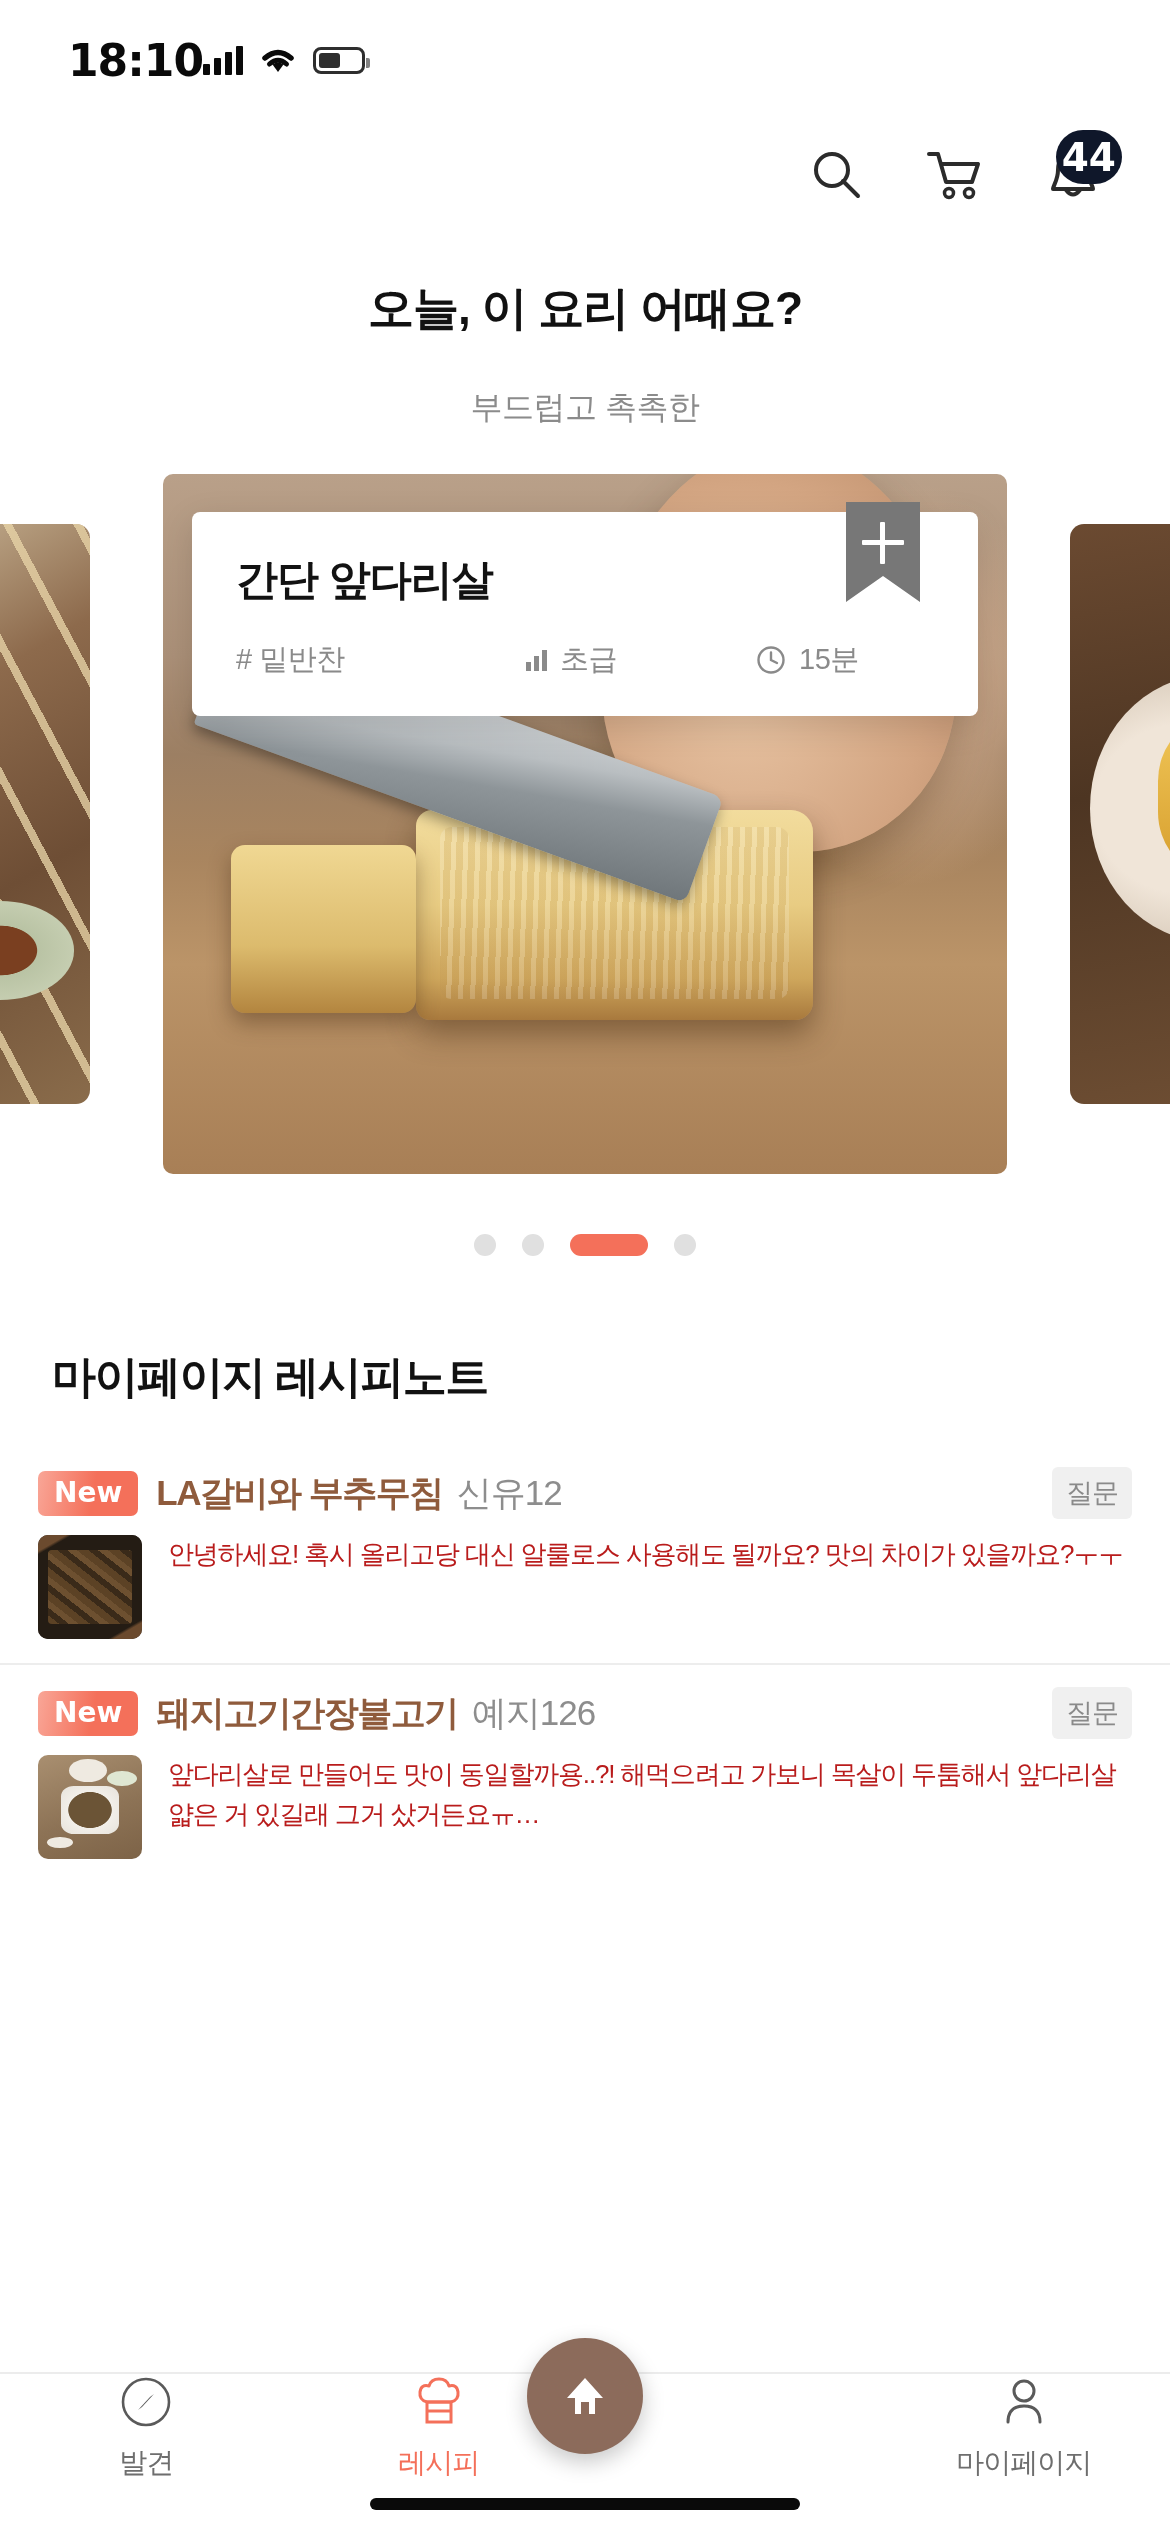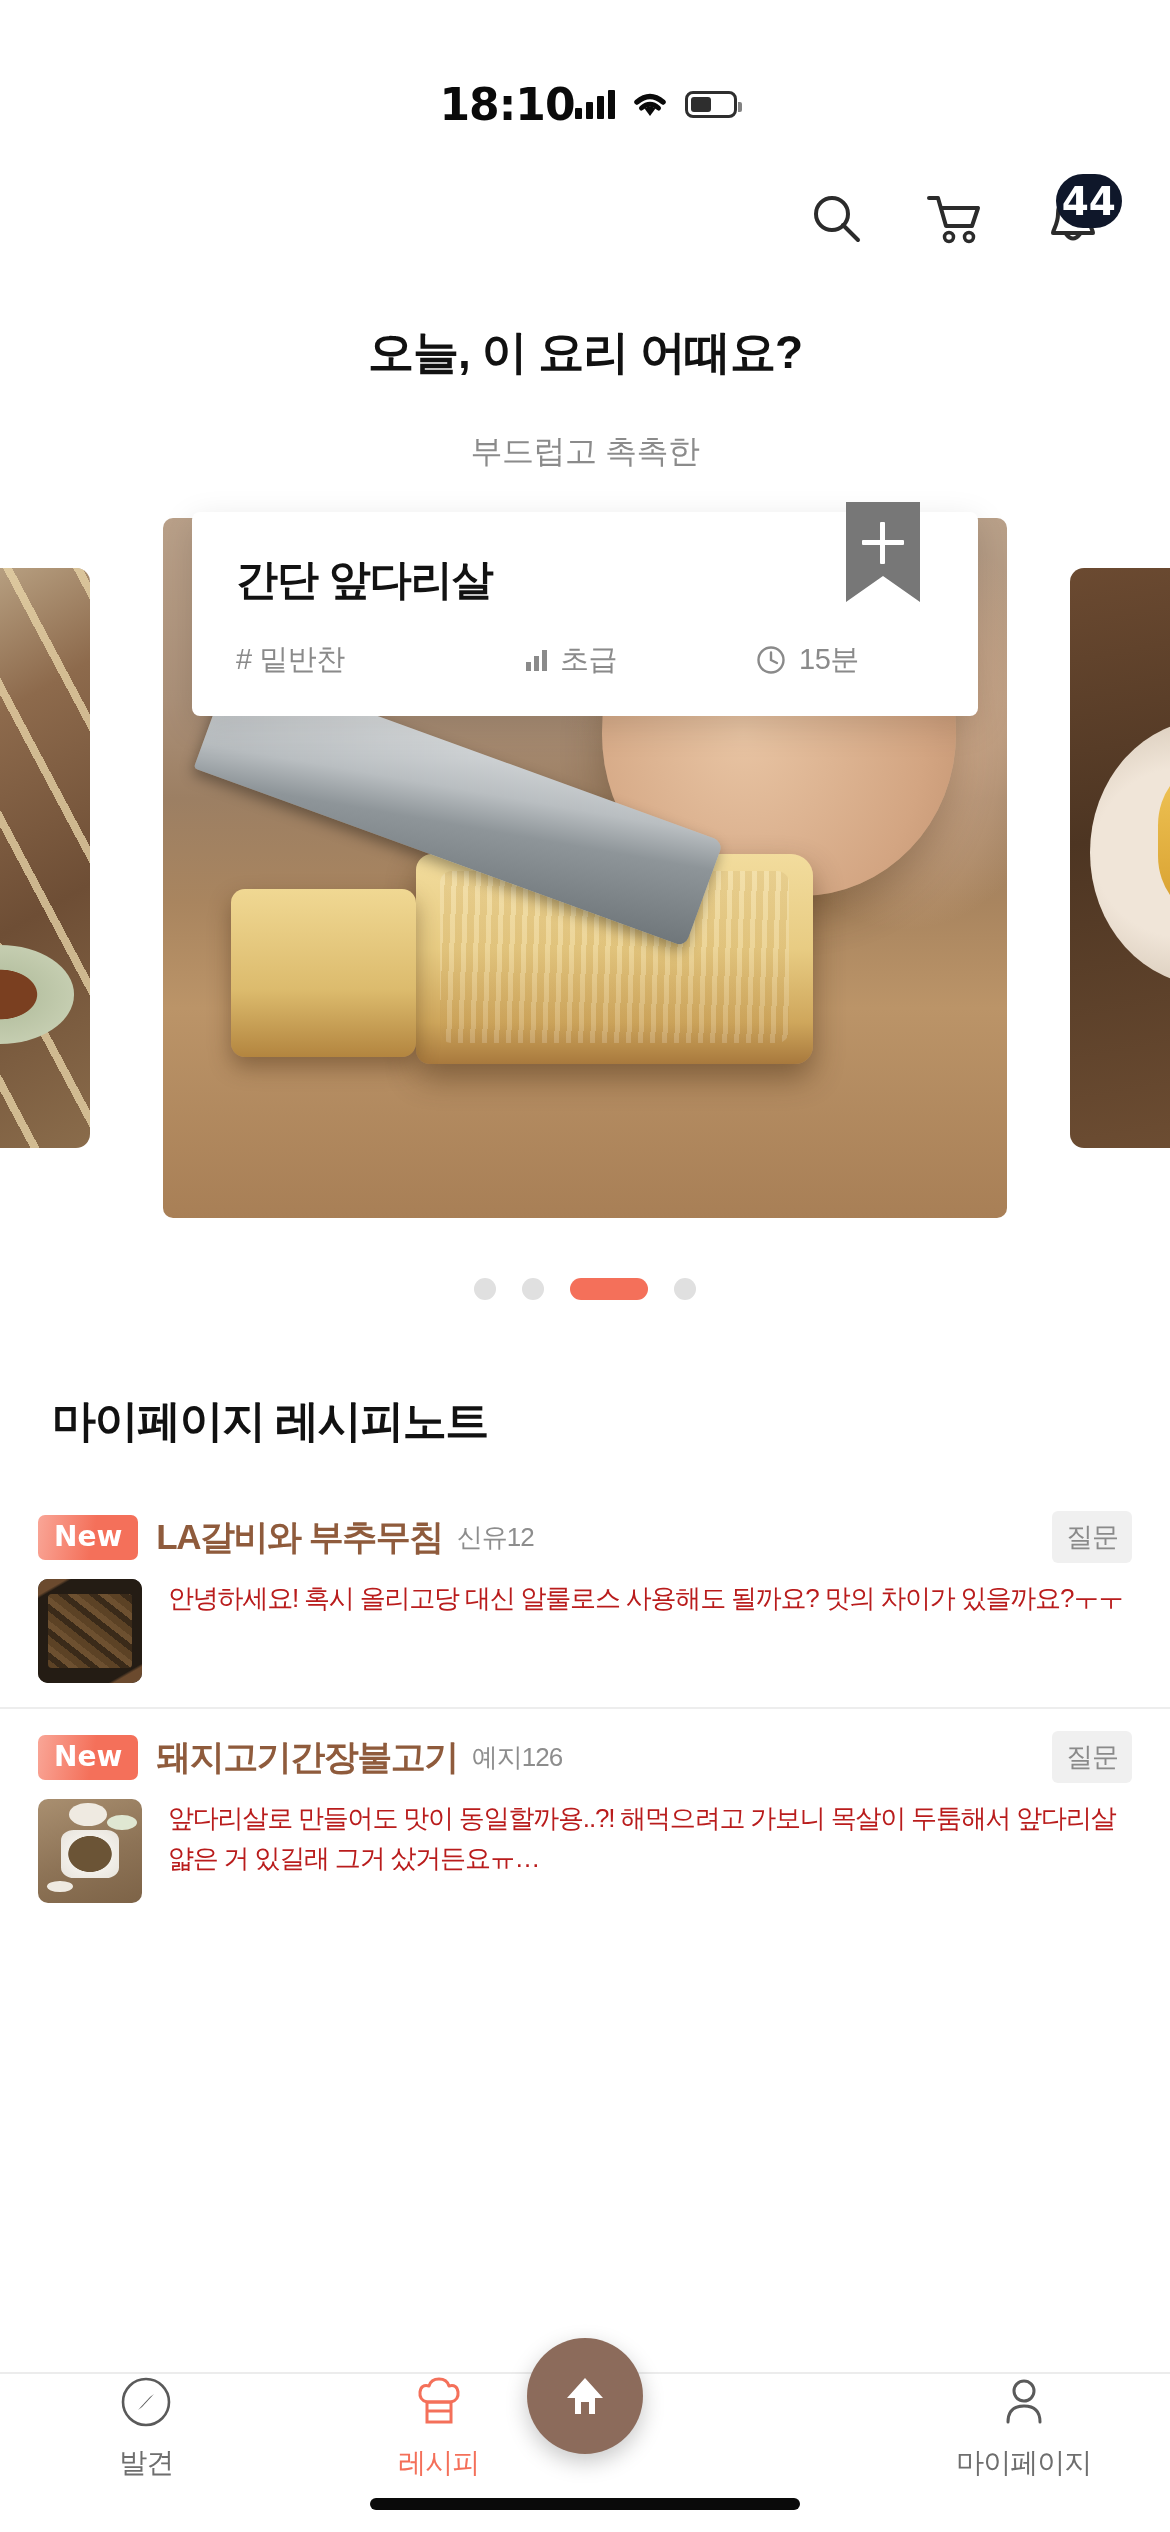--- a/index.html
+++ b/index.html
@@ -7,21 +7,21 @@
   body {
     font-family:"Liberation Sans","DejaVu Sans",sans-serif;
     background:#ffffff;
     overflow:hidden;
     position:relative;
   }
 
   
   .statusbar{
     height:120px; display:flex; align-items:center;
-    justify-content:center; padding:0 62px 0 68px;margin-top:44px;
+    justify-content:flex-start; padding:0 62px 0 68px;
   }
   .clock{ font-size:44px; font-weight:700; letter-spacing:-1px; color:#0a0a0a;
           font-family:"DejaVu Sans",sans-serif; }
   .status-right{ display:flex; align-items:center; gap:17px; }
   .sig{ display:flex; align-items:flex-end; gap:4px; height:30px; }
   .sig i{ display:block; width:7px; background:#0a0a0a; border-radius:1px; }
   .sig i:nth-child(1){height:11px} .sig i:nth-child(2){height:17px}
   .sig i:nth-child(3){height:23px} .sig i:nth-child(4){height:29px}
   .batt{ width:52px;height:27px;border:3px solid #0a0a0a;border-radius:8px;
          position:relative;padding:3px; opacity:.85;}
@@ -166,21 +166,21 @@
   .row{ padding:0 38px; border-top:2px solid #ededed; }
   .row:first-child{ border-top:none; }
   .rowhead{ display:flex; align-items:center; padding:22px 0 6px; }
   .new{
     background:linear-gradient(100deg,#f9a697 0%,#f4705a 55%);
     color:#fff; font-size:28px; font-weight:700; border-radius:7px;
     padding:5px 16px 7px; margin-right:18px;
     font-family:"DejaVu Sans",sans-serif;
   }
   .rtitle{ font-size:35px; font-weight:700; color:#8f5b3c; letter-spacing:-1.5px; }
-  .rauthor{ font-size:26px; color:#8d8d8d; margin-left:14px; letter-spacing:-1px;text-align:center; }
+  .rauthor{ font-size:35px; color:#8d8d8d; margin-left:14px; letter-spacing:-1px;text-align:center; }
   .rtag{ margin-left:auto; background:#f0f0f0; color:#8a8a8a; font-size:27px;
          border-radius:6px; padding:8px 14px; letter-spacing:-1px; }
   .rbody{ display:flex; gap:26px; padding:10px 0 24px; }
   .thumb{ width:104px; height:104px; border-radius:10px; flex:none; overflow:hidden; }
   .th-galbi{
     width:100%;height:100%;
     background:
       radial-gradient(ellipse at 30% 40%,#9aa84f 0 12%,rgba(0,0,0,0) 13%),
       linear-gradient(150deg,#6b4a2e 0 10%,#241c14 12% 88%,#6b4a2e 90%),
       #2a211a;

